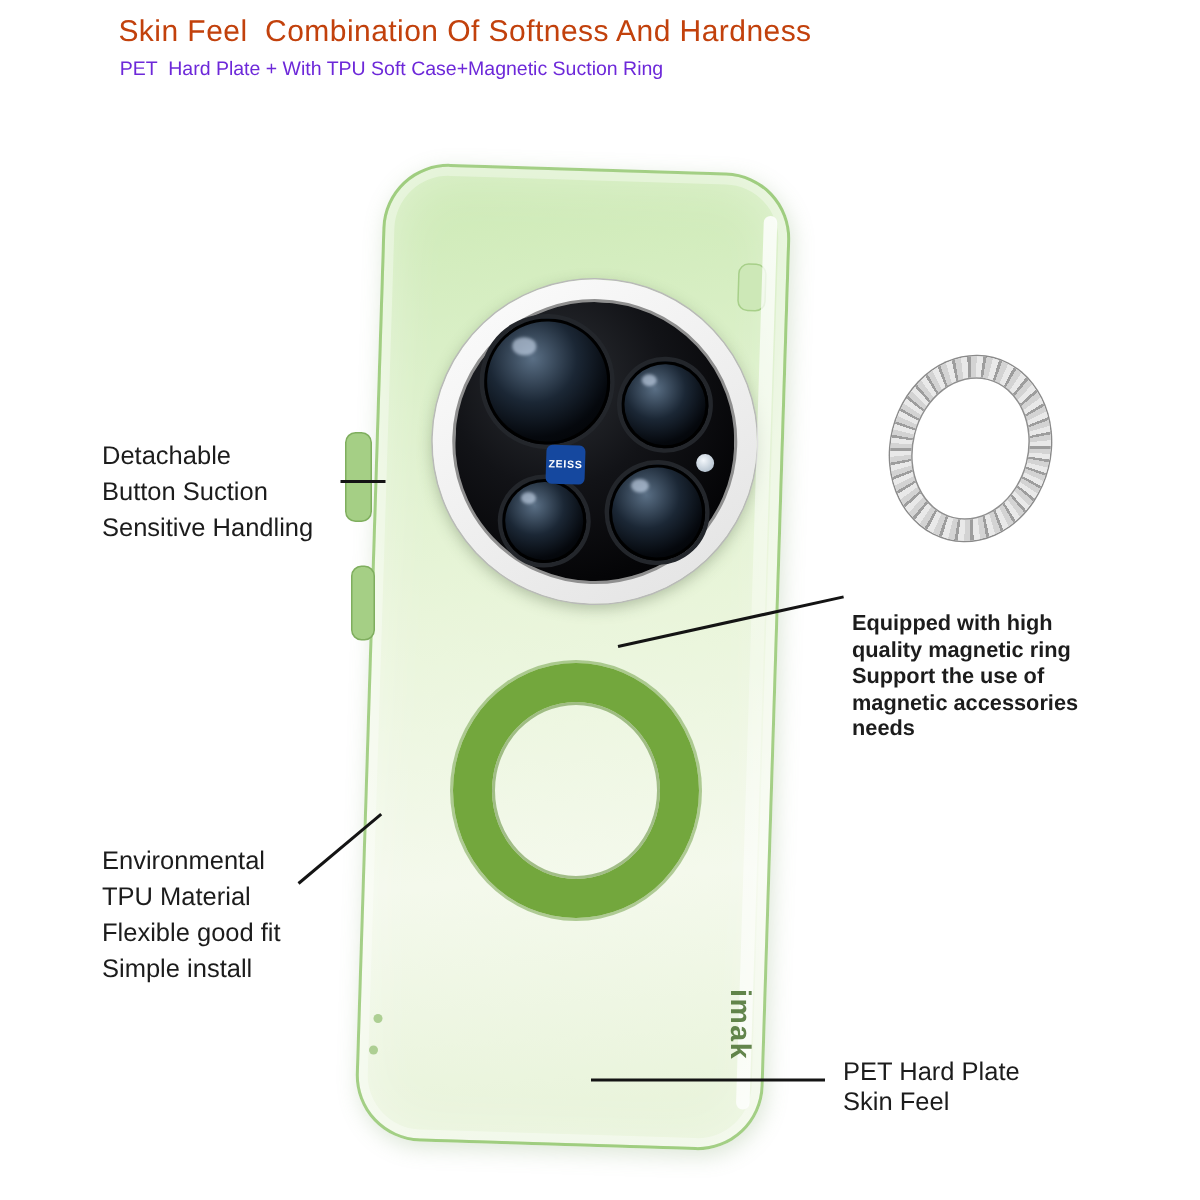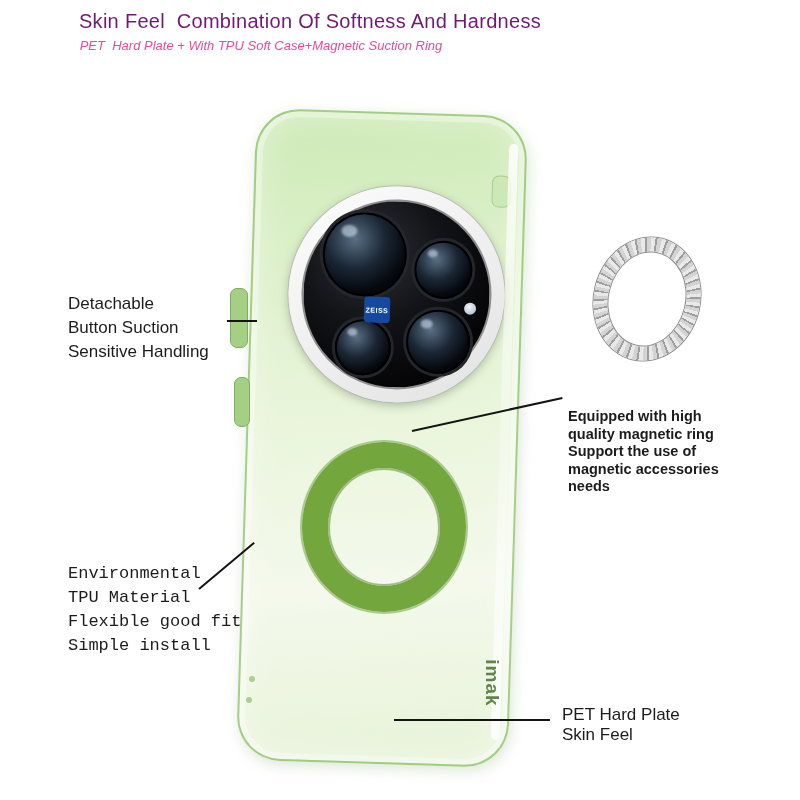--- a/index.html
+++ b/index.html
@@ -5,25 +5,25 @@
   html,body{margin:0;padding:0;background:#ffffff;}
   #stage{
     position:relative;width:800px;height:800px;overflow:hidden;
     background:#ffffff;
     font-family:"Liberation Sans","DejaVu Sans",sans-serif;
     color:#1c1c1c;
   }
   
   #title{
     position:absolute;left:0;top:10px;width:620px;text-align:center;
-    font-size:20px;letter-spacing:.3px;color:#701a75;white-space:pre-wrap;
+    font-size:20px;letter-spacing:.3px;color:#c2410c;white-space:pre-wrap;
   }
   #subtitle{
     position:absolute;left:0;top:38px;width:522px;text-align:center;
-    font-size:13px;color:#ec4899;white-space:pre-wrap;font-style:italic;
+    font-size:13px;color:#6d28d9;white-space:pre-wrap;
   }
   
   #phone-case{
     position:absolute;left:246px;top:112px;width:272px;height:652px;
     transform:rotate(1.8deg);transform-origin:50% 50%;
     border-radius:44px;
     background:linear-gradient(175deg,#cdeab5 0%,#d9efc6 18%,#e9f5da 45%,#f4f9ec 72%,#e7f3d8 100%);
     border:2px solid rgba(150,200,118,.85);
     box-shadow:inset 0 0 0 6px rgba(255,255,255,.35), inset 0 0 40px rgba(255,255,255,.45),
                2px 4px 14px rgba(120,160,100,.25);
@@ -93,21 +93,21 @@
   
   #brand-logo{
     position:absolute;left:462px;top:672px;width:60px;text-align:center;
     transform:rotate(90deg);font-size:19px;font-weight:bold;letter-spacing:1px;
     color:rgba(72,112,46,.85);
   }
   
   .callout{position:absolute;white-space:pre-line;}
   #callout-button{left:68px;top:292px;font-size:17px;line-height:24px;}
   #callout-magnet{left:568px;top:408px;font-size:14.5px;line-height:17.5px;font-weight:bold;width:180px;}
-  #callout-tpu{left:68px;top:562px;font-size:17px;line-height:24px;font-family:Liberation Mono, monospace;}
+  #callout-tpu{left:68px;top:562px;font-size:17px;line-height:24px;}
   #callout-pet{left:562px;top:705px;font-size:17px;line-height:20px;}
   .leader-line{position:absolute;height:0;border-top:2px solid #141414;transform-origin:0 50%;}
   #line-button{left:227px;top:320px;width:30px;}
   #line-magnet{left:412px;top:430px;width:154px;transform:rotate(-12.4deg);}
   #line-tpu{left:199px;top:588px;width:72px;transform:rotate(-40deg);}
   #line-pet{left:394px;top:719px;width:156px;}
 </style>
 </head>
 <body>
 

